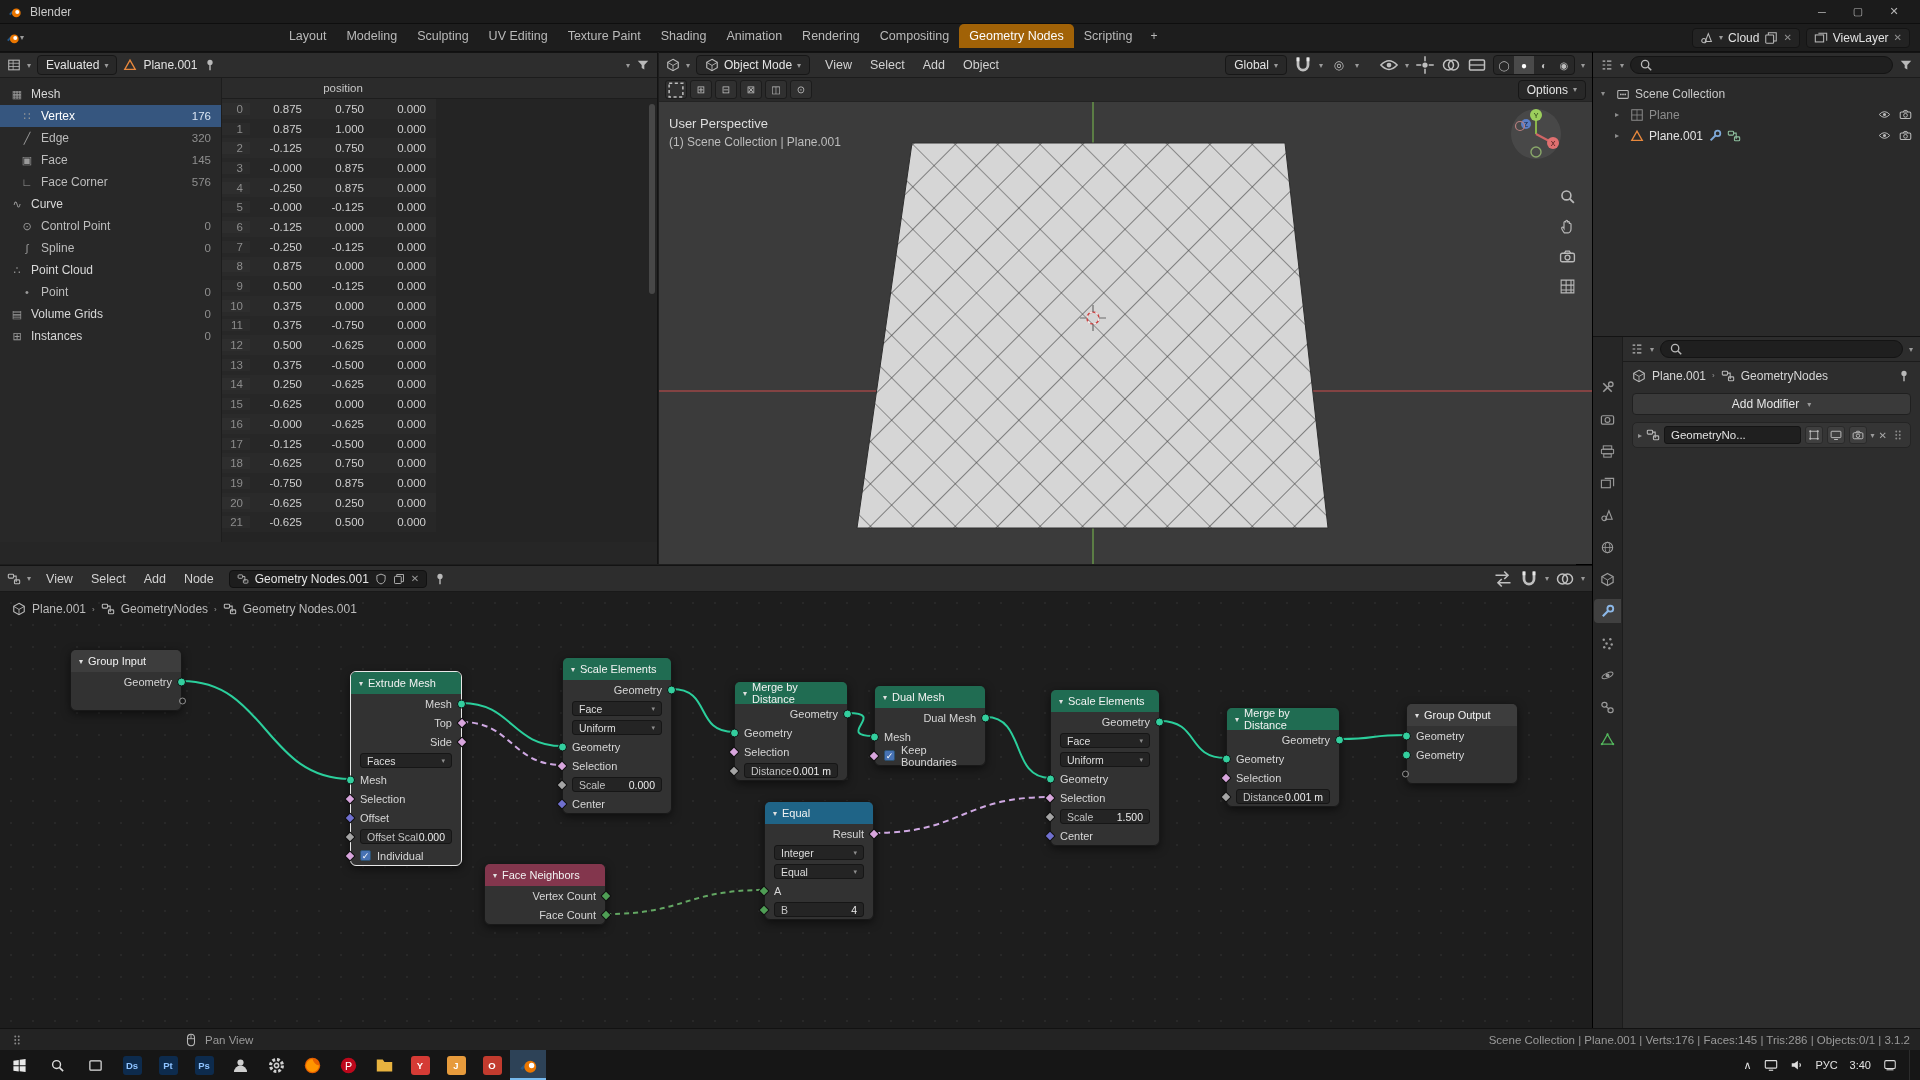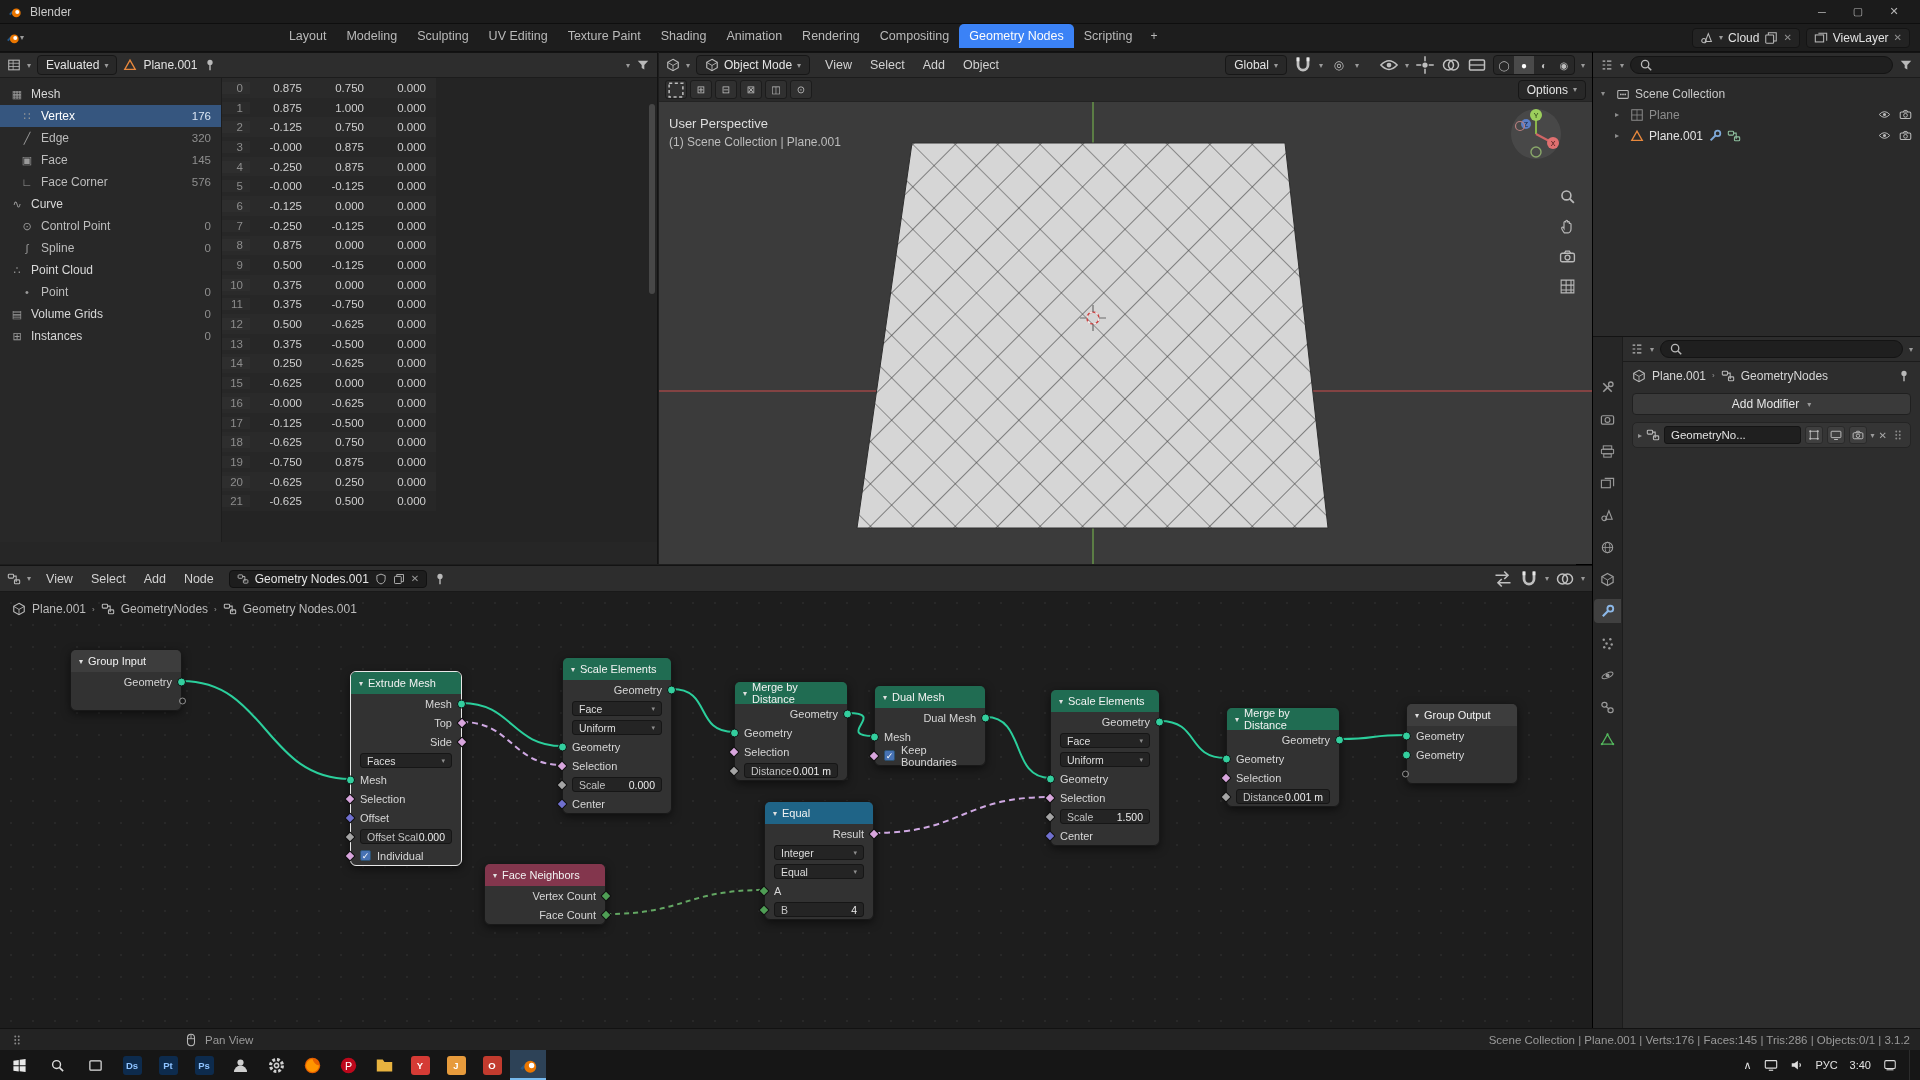--- a/index.html
+++ b/index.html
@@ -12,21 +12,21 @@
 
 #titlebar{position:absolute;top:0;left:0;width:1920px;height:24px;background:#1b1b1b;display:flex;align-items:center;gap:8px;padding:0 8px;border-bottom:1px solid #0e0e0e}
 #titlebar .tb-title{font-size:12px;color:#c9c9c9}
 .win-controls{margin-left:auto;display:flex}
 .win-controls span{width:36px;height:24px;display:flex;align-items:center;justify-content:center;color:#b5b5b5;font-size:11px}
 
 #topbar{position:absolute;top:24px;left:0;width:1920px;height:28px;background:#1d1d1d;display:flex;align-items:center;padding:0 6px;border-bottom:1px solid #101010}
 .menu-item{padding:0 9px;color:#d2d2d2;font-size:12.5px}
 #workspace-tabs{display:flex;margin-left:12px;height:100%;align-items:flex-start}
 .ws-tab{padding:5px 10px;font-size:12.5px;color:#b9b9b9;border-radius:5px 5px 0 0;white-space:nowrap}
-.ws-tab.active{background:#3b82f6;color:#fcfcfc}
+.ws-tab.active{background:#a16207;color:#fcfcfc}
 .ws-add{padding:5px 8px;color:#b9b9b9}
 .topbar-right{margin-left:auto;display:flex;align-items:center;gap:6px;padding-right:4px}
 .tp-pill{display:flex;align-items:center;gap:5px;background:#232323;border:1px solid #141414;border-radius:4px;padding:2px 7px;font-size:12px;color:#e2e2e2}
 .tp-pill .x{color:#8f8f8f;font-size:10px}
 
 .ed-header{height:25px;background:#2d2d2d;border-bottom:1px solid #1c1c1c;display:flex;align-items:center;gap:6px;padding:0 7px}
 .pill{display:flex;align-items:center;gap:5px;background:#282828;border:1px solid #171717;border-radius:4px;padding:2px 8px;font-size:12px;color:#e4e4e4;white-space:nowrap}
 .iconbtn{width:20px;height:20px;display:flex;align-items:center;justify-content:center;border-radius:3px;color:#c0c0c0}
 .search-pill{flex:1;display:flex;align-items:center;gap:5px;background:#1f1f1f;border:1px solid #141414;border-radius:10px;height:18px;padding:0 8px;color:#8a8a8a}
 
@@ -305,20 +305,24 @@
             <span>Volume Grids</span>
             <span class="ss-count">0</span>
           </div>
           <div class="ss-group">
             <span class="ss-gi">⊞</span>
             <span>Instances</span>
             <span class="ss-count">0</span>
           </div>
         </div>
       <div id="ss-table">
+        <div class="ss-colhead">
+          <span class="ih"></span>
+          <span class="ph">position</span>
+        </div>
         <div id="ss-rows">
             <div class="ss-row">
               <span class="ss-idx">0</span>
               <span class="ss-val">0.875</span>
               <span class="ss-val">0.750</span>
               <span class="ss-val">0.000</span>
             </div>
             <div class="ss-row">
               <span class="ss-idx">1</span>
               <span class="ss-val">0.875</span>

